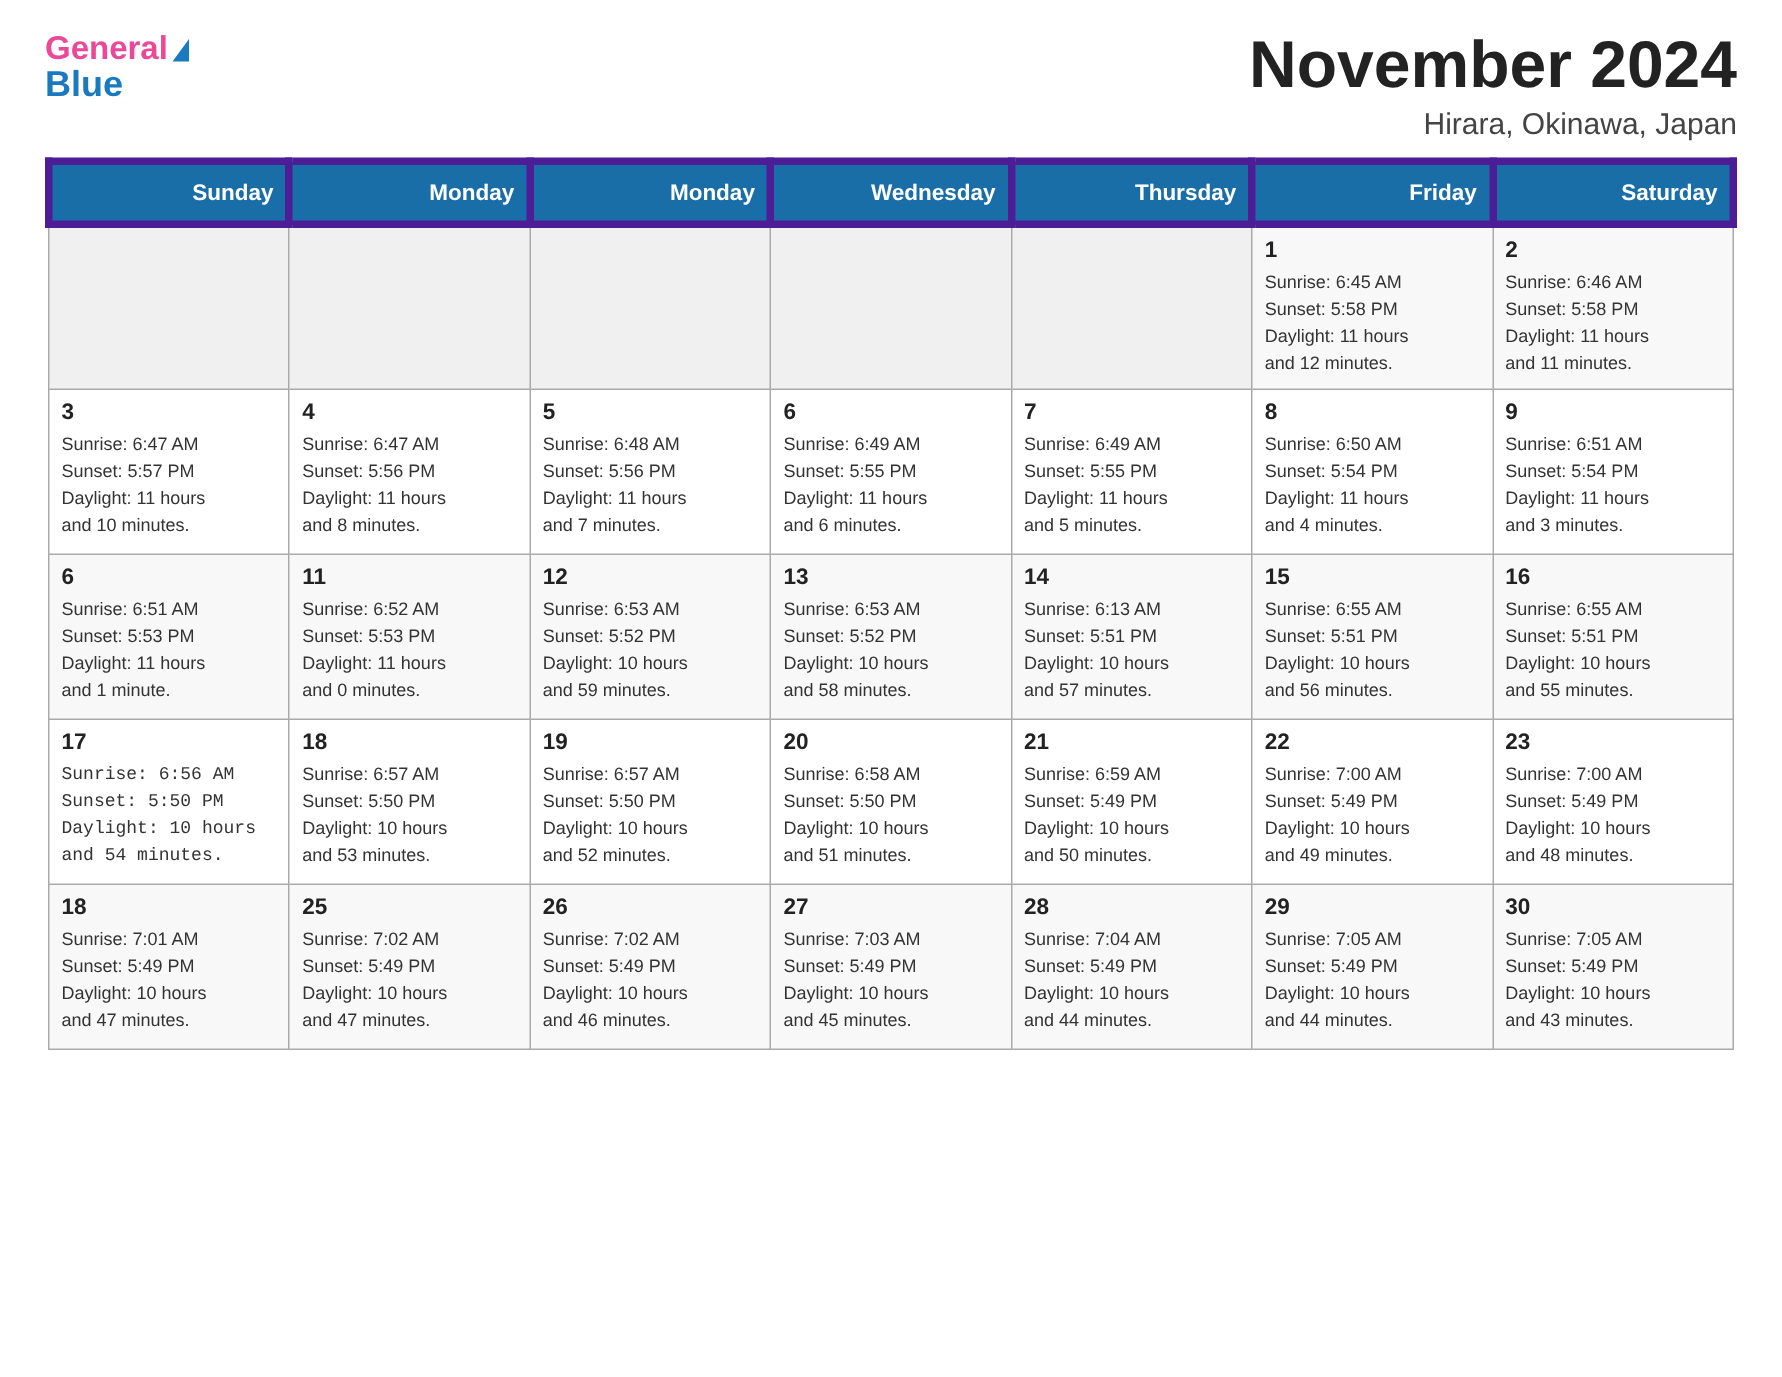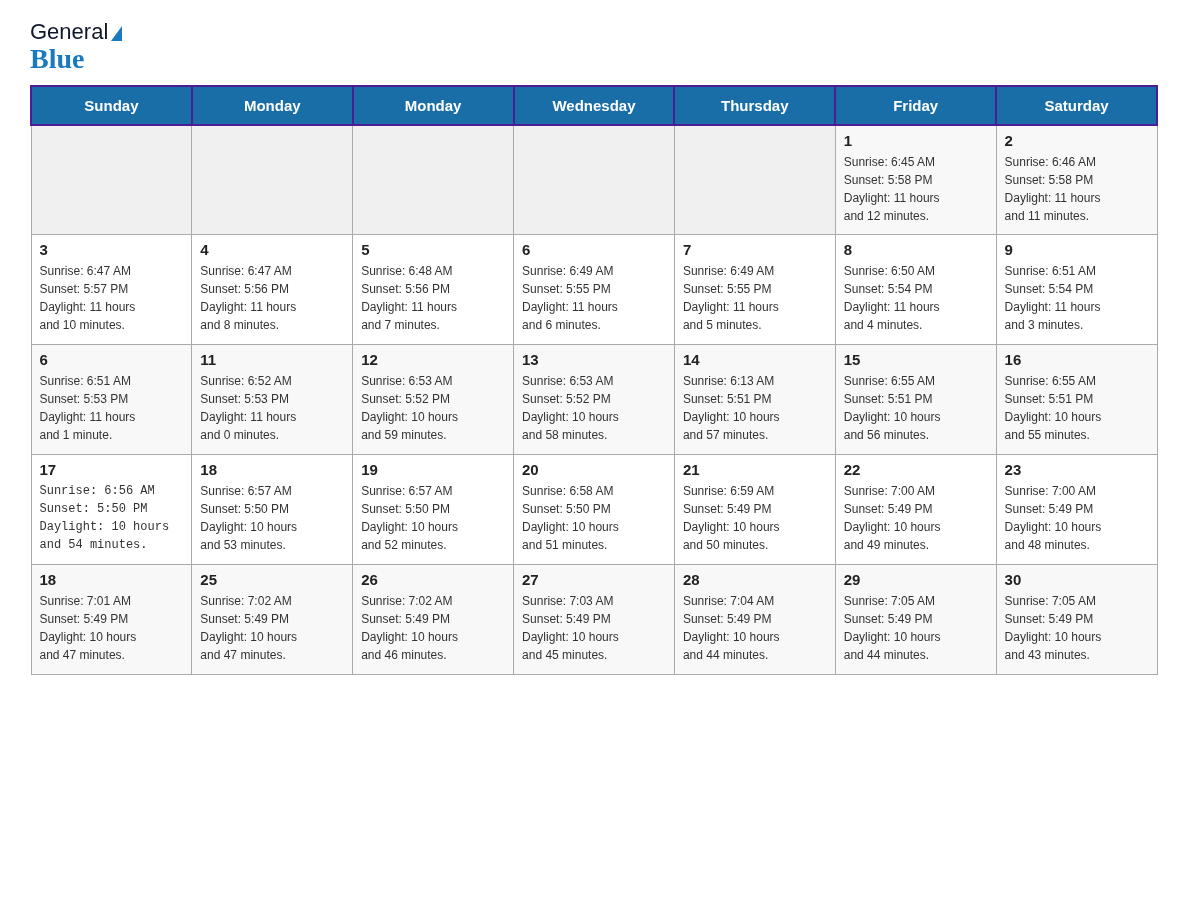--- a/index.html
+++ b/index.html
@@ -17,33 +17,32 @@
       align-items: flex-start;
       margin-bottom: 10px;
     }
     .logo {
       display: flex;
       flex-direction: column;
       align-items: flex-start;
     }
     .logo-general {
       font-size: 22px;
-      font-weight: normal;
-      color: #0f172a;
+      font-weight: bold;
+      color: #ec4899;
       line-height: 1.1;
     }
     .logo-blue {
-      font-size: 28px;
+      font-size: 24px;
       font-weight: bold;
       color: #1a7abf;
       line-height: 1.1;
       display: flex;
       align-items: flex-end;
       gap: 2px;
-      font-family: Liberation Serif, serif;
     }
     .title-block {
       text-align: right;
     }
     .month-title {
       font-size: 44px;
       font-weight: bold;
       color: #222;
       line-height: 1.1;
     }
@@ -56,22 +55,22 @@
       width: 100%;
       border-collapse: collapse;
       margin-top: 10px;
     }
     thead tr th {
       background: #1a6ea8;
       color: #fff;
       font-size: 15px;
       font-weight: bold;
       padding: 10px 8px;
-      text-align: center;
-      border: 2px solid #4c1d95;
+      text-align: right;
+      border: 5px solid #4c1d95;
     }
     tbody tr td {
       border: 1px solid #aaa;
       vertical-align: top;
       padding: 6px 8px;
       width: calc(100% / 7);
       height: 110px;
     }
     .day-num {
       font-size: 15px;
@@ -98,20 +97,24 @@
 <body>
 
 <div class="header">
   <div class="logo">
     <div class="logo-general">
       <span>General</span><span style="display:inline-block;width:0;height:0;border-left:11px solid transparent;border-bottom:15px solid #1a7abf;margin-left:3px;vertical-align:middle;"></span>
     </div>
     <div class="logo-blue">
       <span>Blue</span>
     </div>
+  </div>
+  <div class="title-block">
+    <div class="month-title">November 2024</div>
+    <div class="location">Hirara, Okinawa, Japan</div>
   </div>
 </div>
 
 <table>
   <thead>
     <tr>
       <th>Sunday</th>
       <th>Monday</th>
       <th>Monday</th>
       <th>Wednesday</th>

